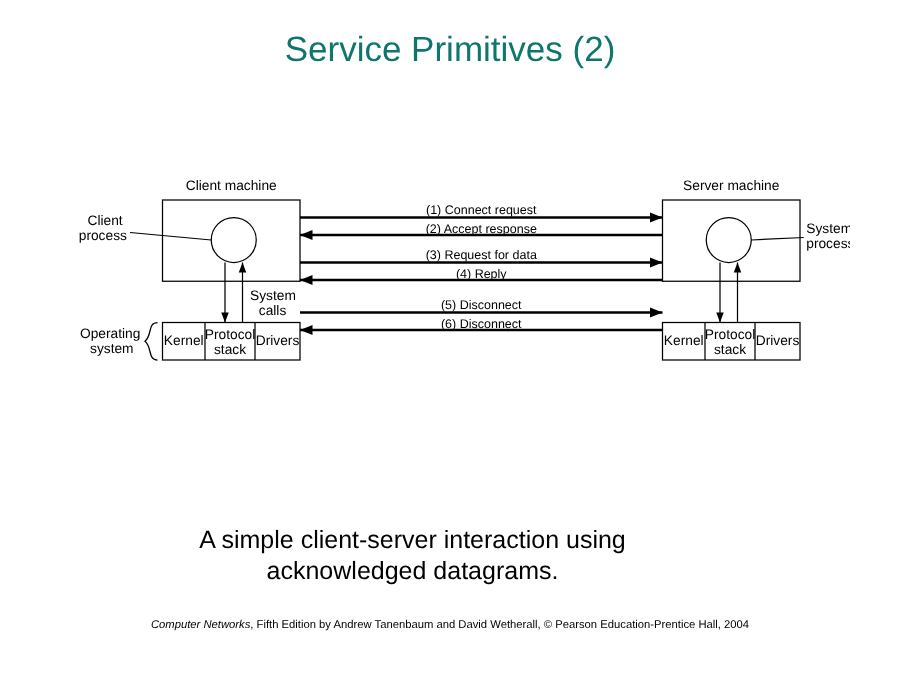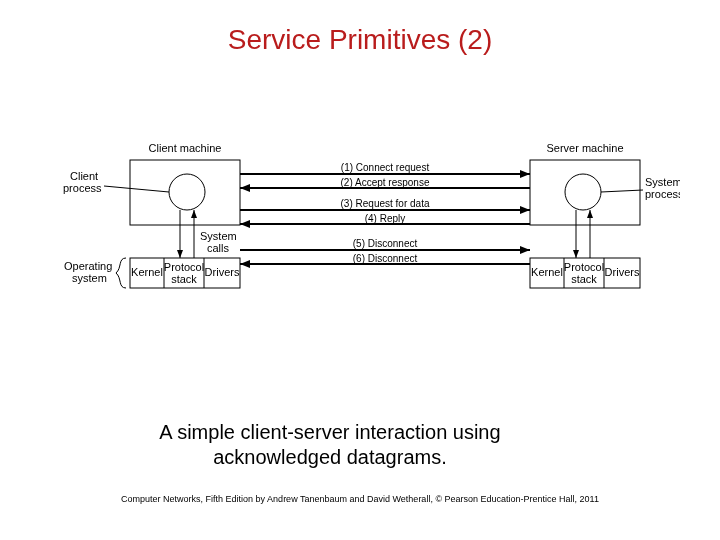--- a/index.html
+++ b/index.html
@@ -12,42 +12,42 @@
     position: relative;
     overflow: hidden;
   }
   .title {
     position: absolute;
     top: 24px;
     left: 0;
     width: 720px;
     text-align: center;
     font-size: 28px;
-    color: #b91c1c;
+    color: #0f766e;
   }
   .caption {
     position: absolute;
     top: 420px;
     left: 0;
     width: 660px;
     text-align: center;
     font-size: 20px;
     color: #000;
     line-height: 1.25;
   }
   .footer {
     position: absolute;
     top: 494px;
     left: 0;
     width: 720px;
     text-align: center;
     font-size: 9px;
     color: #000;
   }
-  .footer .booktitle { }
+  .footer .booktitle { font-style: italic; }
   svg {
     position: absolute;
     top: 140px;
     left: 60px;
   }
   svg text {
     font-family: Arial, Helvetica, sans-serif;
     font-size: 11px;
     fill: #000;
   }
@@ -136,14 +136,14 @@
     <text class="msglab" x="325" y="122" text-anchor="middle">(6) Disconnect</text>
   </g>
 </svg>
 
 <div class="caption">
   <span>A simple client-server interaction using</span><br>
   <span>acknowledged datagrams.</span>
 </div>
 
 <div class="footer">
-  <span class="booktitle">Computer Networks</span><span>, Fifth Edition by Andrew Tanenbaum and David Wetherall, © Pearson Education-Prentice Hall, 2011</span>
+  <span class="booktitle">Computer Networks</span><span>, Fifth Edition by Andrew Tanenbaum and David Wetherall, © Pearson Education-Prentice Hall, 2004</span>
 </div>
 
 </body></html>

